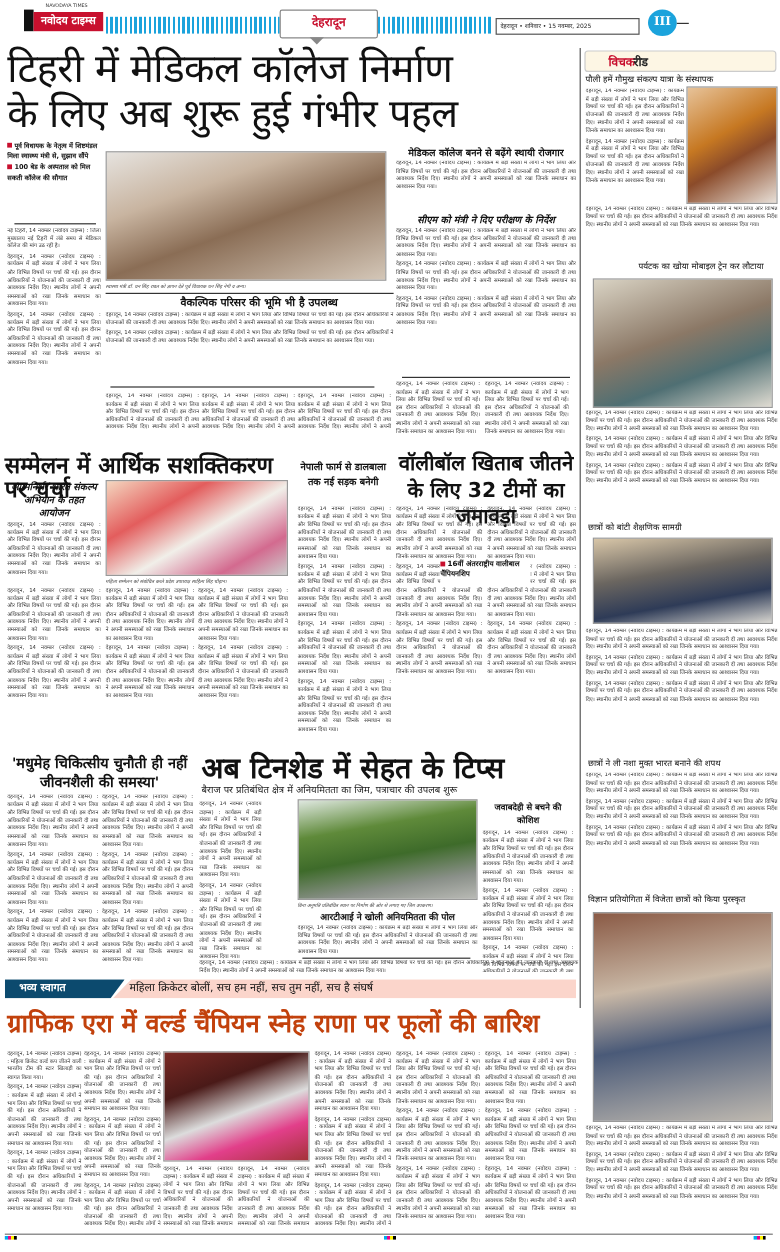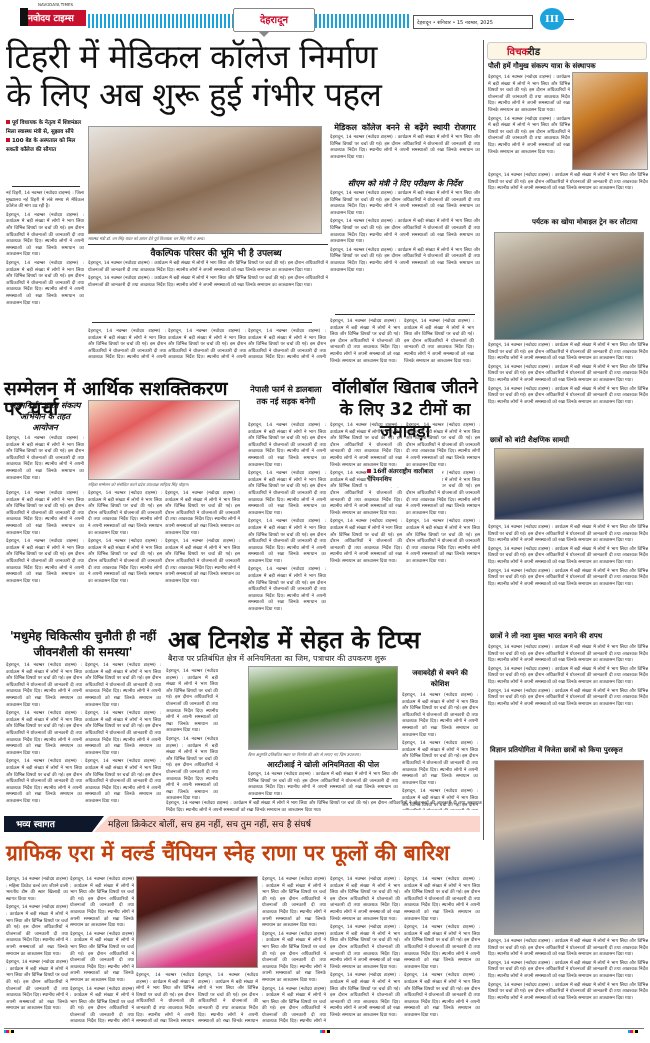--- a/index.html
+++ b/index.html
@@ -1,19 +1,19 @@
 <!DOCTYPE html>
 <html><head>
 <meta charset="utf-8">
 <style>
   * { box-sizing: border-box; margin: 0; padding: 0; }
   body { width: 650px; height: 1043px; background: #ffffff; font-family: "DejaVu Sans", sans-serif; color: #111; position: relative; overflow: hidden; }
   .abs { position: absolute; }
   
-  .mast-logo { left: 28px; top: 10px; width: 58px; height: 16px; background: #c8102e; color: #fff; font-size: 9px; font-weight: bold; line-height: 16px; text-align: left; }
+  .mast-logo { left: 28px; top: 10px; width: 58px; height: 16px; background: #c8102e; color: #fff; font-size: 9px; font-weight: bold; line-height: 16px; text-align: center; }
   .mast-small { left: 38px; top: 2px; font-size: 4px; color: #333; }
   .mast-tag { left: 20px; top: 8px; width: 8px; height: 18px; background: #111; }
   .stripe { top: 14px; height: 14px; background: repeating-linear-gradient(90deg, #1ba3dc 0 2px, #fff 2px 4px); }
   .city-box { left: 233px; top: 8px; width: 82px; height: 24px; border: 1px solid #888; background: #fff; color: #c8102e; font-weight: bold; font-size: 10px; text-align: center; line-height: 22px; border-radius: 2px; }
   .city-pointer { left: 258px; top: 31px; width: 0; height: 0; border-left: 6px solid transparent; border-right: 6px solid transparent; border-top: 6px solid #888; }
   .date-box { left: 413px; top: 15px; width: 120px; height: 14px; border: 1px solid #555; font-size: 5px; line-height: 12px; padding-left: 3px; color: #222; }
   .page-badge { left: 540px; top: 8px; width: 24px; height: 22px; border-radius: 50%; background: #1ba3dc; color: #fff; font-weight: bold; font-family: "DejaVu Serif", serif; font-size: 10px; text-align: center; line-height: 22px; }
   .page-line { left: 564px; top: 19px; width: 10px; height: 1px; background: #333; }
   
   .h1 { left: 6px; top: 38px; width: 378px; font-size: 33px; font-weight: normal; line-height: 38px; color: #111; letter-spacing: -0.5px; }
@@ -23,23 +23,23 @@
   .col-text p { margin-bottom: 2px; }
   .photo { background: linear-gradient(135deg, #b9a58a, #6d5b4a 50%, #c9b9a3); border: 1px solid #999; }
   .caption { font-size: 4px; color: #444; font-style: italic; line-height: 6px; }
   .subhead { font-weight: bold; font-size: 9px; line-height: 11px; text-align: center; color: #111; }
   .rule { height: 1px; background: #333; }
   .vrule { width: 1px; background: #333; }
   
   .side-box { left: 392px; top: 42px; width: 258px; height: 18px; background: #fdf6e4; border: 1px solid #ccc; border-radius: 3px; }
   .side-title-a { left: 400px; top: 44px; font-size: 10px; font-weight: bold; color: #c8102e; margin-left: 12px; }
   .side-title-b { left: 440px; top: 44px; font-size: 10px; font-weight: bold; color: #222; }
-  .side-hd { font-weight: bold; font-size: 7px; color: #111; line-height: 9px; }
+  .side-hd { font-weight: normal; font-size: 7px; color: #111; line-height: 9px; }
   .big-h { font-weight: bold; color: #111; }
-  .bar-red { background: #0f172a; color: #fff; font-size: 9px; line-height: 16px; padding-left: 12px; font-weight: bold; }
+  .bar-red { background: #0c4a6e; color: #fff; font-size: 9px; line-height: 16px; padding-left: 12px; font-weight: bold; }
   .bar-pink { background: #fbd5cb; color: #111; font-size: 9px; line-height: 16px; padding-left: 14px; }
 </style>
 </head>
 <body>
 
 <div class="abs mast-tag"></div>
 <div class="abs mast-small">NAVODAYA TIMES</div>
 <div class="abs mast-logo">नवोदय टाइम्स</div>
 <div class="abs stripe" style="left:88px;width:145px;"></div>
 <div class="abs stripe" style="left:315px;width:95px;"></div>
@@ -65,21 +65,21 @@
 <div class="abs photo" style="left:88px;top:126px;width:234px;height:108px;background:linear-gradient(160deg,#e6e3df 0%,#c8b4a0 30%,#8a6d55 55%,#d4c7b8 100%);"></div>
 <div class="abs caption" style="left:88px;top:236px;width:240px;">स्वास्थ्य मंत्री डॉ. धन सिंह रावत को ज्ञापन देते पूर्व विधायक धन सिंह नेगी व अन्य।</div>
 <div class="abs rule" style="left:88px;top:244px;width:240px;"></div>
 <div class="abs subhead" style="left:96px;top:248px;width:240px;">वैकल्पिक परिसर की भूमि भी है उपलब्ध</div>
 <div class="abs col-text" style="left:88px;top:260px;width:240px;height:58px;">
     <p>देहरादून, 14 नवम्बर (नवोदय टाइम्स) : कार्यक्रम में बड़ी संख्या में लोगों ने भाग लिया और विभिन्न विषयों पर चर्चा की गई। इस दौरान अधिकारियों ने योजनाओं की जानकारी दी तथा आवश्यक निर्देश दिए। स्थानीय लोगों ने अपनी समस्याओं को रखा जिनके समाधान का आश्वासन दिया गया।</p>
     <p>देहरादून, 14 नवम्बर (नवोदय टाइम्स) : कार्यक्रम में बड़ी संख्या में लोगों ने भाग लिया और विभिन्न विषयों पर चर्चा की गई। इस दौरान अधिकारियों ने योजनाओं की जानकारी दी तथा आवश्यक निर्देश दिए। स्थानीय लोगों ने अपनी समस्याओं को रखा जिनके समाधान का आश्वासन दिया गया।</p>
   </div>
 <div class="abs rule" style="left:92px;top:322px;width:220px;"></div>
 
-<div class="abs subhead" style="left:330px;top:122px;width:150px;font-size:8px;font-family:Liberation Mono, monospace;">मेडिकल कॉलेज बनने से बढ़ेंगे स्थायी रोजगार</div>
+<div class="abs subhead" style="left:330px;top:122px;width:150px;font-size:8px;">मेडिकल कॉलेज बनने से बढ़ेंगे स्थायी रोजगार</div>
 <div class="abs col-text" style="left:330px;top:134px;width:150px;height:44px;">
     <p>देहरादून, 14 नवम्बर (नवोदय टाइम्स) : कार्यक्रम में बड़ी संख्या में लोगों ने भाग लिया और विभिन्न विषयों पर चर्चा की गई। इस दौरान अधिकारियों ने योजनाओं की जानकारी दी तथा आवश्यक निर्देश दिए। स्थानीय लोगों ने अपनी समस्याओं को रखा जिनके समाधान का आश्वासन दिया गया।</p>
   </div>
 <div class="abs subhead" style="left:330px;top:178px;width:150px;font-size:8px;font-style:italic;">सीएम को मंत्री ने दिए परीक्षण के निर्देश</div>
 <div class="abs col-text" style="left:330px;top:190px;width:150px;height:115px;">
     <p>देहरादून, 14 नवम्बर (नवोदय टाइम्स) : कार्यक्रम में बड़ी संख्या में लोगों ने भाग लिया और विभिन्न विषयों पर चर्चा की गई। इस दौरान अधिकारियों ने योजनाओं की जानकारी दी तथा आवश्यक निर्देश दिए। स्थानीय लोगों ने अपनी समस्याओं को रखा जिनके समाधान का आश्वासन दिया गया।</p>
     <p>देहरादून, 14 नवम्बर (नवोदय टाइम्स) : कार्यक्रम में बड़ी संख्या में लोगों ने भाग लिया और विभिन्न विषयों पर चर्चा की गई। इस दौरान अधिकारियों ने योजनाओं की जानकारी दी तथा आवश्यक निर्देश दिए। स्थानीय लोगों ने अपनी समस्याओं को रखा जिनके समाधान का आश्वासन दिया गया।</p>
     <p>देहरादून, 14 नवम्बर (नवोदय टाइम्स) : कार्यक्रम में बड़ी संख्या में लोगों ने भाग लिया और विभिन्न विषयों पर चर्चा की गई। इस दौरान अधिकारियों ने योजनाओं की जानकारी दी तथा आवश्यक निर्देश दिए। स्थानीय लोगों ने अपनी समस्याओं को रखा जिनके समाधान का आश्वासन दिया गया।</p>
   </div>
 <div class="abs rule" style="left:335px;top:314px;width:140px;"></div>
@@ -189,21 +189,21 @@
     <p>देहरादून, 14 नवम्बर (नवोदय टाइम्स) : कार्यक्रम में बड़ी संख्या में लोगों ने भाग लिया और विभिन्न विषयों पर चर्चा की गई। इस दौरान अधिकारियों ने योजनाओं की जानकारी दी तथा आवश्यक निर्देश दिए। स्थानीय लोगों ने अपनी समस्याओं को रखा जिनके समाधान का आश्वासन दिया गया।</p>
     <p>देहरादून, 14 नवम्बर (नवोदय टाइम्स) : कार्यक्रम में बड़ी संख्या में लोगों ने भाग लिया और विभिन्न विषयों पर चर्चा की गई। इस दौरान अधिकारियों ने योजनाओं की जानकारी दी तथा आवश्यक निर्देश दिए। स्थानीय लोगों ने अपनी समस्याओं को रखा जिनके समाधान का आश्वासन दिया गया।</p>
   </div>
 <div class="abs col-text" style="left:85px;top:662px;width:76px;height:140px;">
     <p>देहरादून, 14 नवम्बर (नवोदय टाइम्स) : कार्यक्रम में बड़ी संख्या में लोगों ने भाग लिया और विभिन्न विषयों पर चर्चा की गई। इस दौरान अधिकारियों ने योजनाओं की जानकारी दी तथा आवश्यक निर्देश दिए। स्थानीय लोगों ने अपनी समस्याओं को रखा जिनके समाधान का आश्वासन दिया गया।</p>
     <p>देहरादून, 14 नवम्बर (नवोदय टाइम्स) : कार्यक्रम में बड़ी संख्या में लोगों ने भाग लिया और विभिन्न विषयों पर चर्चा की गई। इस दौरान अधिकारियों ने योजनाओं की जानकारी दी तथा आवश्यक निर्देश दिए। स्थानीय लोगों ने अपनी समस्याओं को रखा जिनके समाधान का आश्वासन दिया गया।</p>
     <p>देहरादून, 14 नवम्बर (नवोदय टाइम्स) : कार्यक्रम में बड़ी संख्या में लोगों ने भाग लिया और विभिन्न विषयों पर चर्चा की गई। इस दौरान अधिकारियों ने योजनाओं की जानकारी दी तथा आवश्यक निर्देश दिए। स्थानीय लोगों ने अपनी समस्याओं को रखा जिनके समाधान का आश्वासन दिया गया।</p>
   </div>
 
 <div class="abs big-h" style="left:168px;top:626px;width:320px;font-size:24px;line-height:28px;">अब टिनशेड में सेहत के टिप्स</div>
-<div class="abs" style="left:168px;top:654px;width:320px;font-size:8px;line-height:10px;color:#222;">बैराज पर प्रतिबंधित क्षेत्र में अनियमितता का जिम, पत्राचार की उपकरण शुरू</div>
+<div class="abs" style="left:168px;top:654px;width:320px;font-size:8px;line-height:10px;color:#222;">बैराज पर प्रतिबंधित क्षेत्र में अनियमितता का जिम, पत्राचार की उपलब शुरू</div>
 <div class="abs col-text" style="left:166px;top:668px;width:52px;height:140px;">
     <p>देहरादून, 14 नवम्बर (नवोदय टाइम्स) : कार्यक्रम में बड़ी संख्या में लोगों ने भाग लिया और विभिन्न विषयों पर चर्चा की गई। इस दौरान अधिकारियों ने योजनाओं की जानकारी दी तथा आवश्यक निर्देश दिए। स्थानीय लोगों ने अपनी समस्याओं को रखा जिनके समाधान का आश्वासन दिया गया।</p>
     <p>देहरादून, 14 नवम्बर (नवोदय टाइम्स) : कार्यक्रम में बड़ी संख्या में लोगों ने भाग लिया और विभिन्न विषयों पर चर्चा की गई। इस दौरान अधिकारियों ने योजनाओं की जानकारी दी तथा आवश्यक निर्देश दिए। स्थानीय लोगों ने अपनी समस्याओं को रखा जिनके समाधान का आश्वासन दिया गया।</p>
   </div>
 <div class="abs photo" style="left:248px;top:666px;width:150px;height:84px;background:linear-gradient(170deg,#dfe8e0 0%,#5f8a3a 30%,#3e6b2a 55%,#8a9089 80%,#b9bab5);"></div>
 <div class="abs caption" style="left:248px;top:752px;width:150px;">बिना अनुमति प्रतिबंधित स्थान पर निर्माण की ओर से लगाए गए जिम उपकरण।</div>
 <div class="abs big-h" style="left:402px;top:668px;width:76px;font-size:7px;line-height:11px;text-align:center;">जवाबदेही से बचने की कोशिश</div>
 <div class="abs col-text" style="left:402px;top:692px;width:76px;height:118px;">
     <p>देहरादून, 14 नवम्बर (नवोदय टाइम्स) : कार्यक्रम में बड़ी संख्या में लोगों ने भाग लिया और विभिन्न विषयों पर चर्चा की गई। इस दौरान अधिकारियों ने योजनाओं की जानकारी दी तथा आवश्यक निर्देश दिए। स्थानीय लोगों ने अपनी समस्याओं को रखा जिनके समाधान का आश्वासन दिया गया।</p>
     <p>देहरादून, 14 नवम्बर (नवोदय टाइम्स) : कार्यक्रम में बड़ी संख्या में लोगों ने भाग लिया और विभिन्न विषयों पर चर्चा की गई। इस दौरान अधिकारियों ने योजनाओं की जानकारी दी तथा आवश्यक निर्देश दिए। स्थानीय लोगों ने अपनी समस्याओं को रखा जिनके समाधान का आश्वासन दिया गया।</p>

